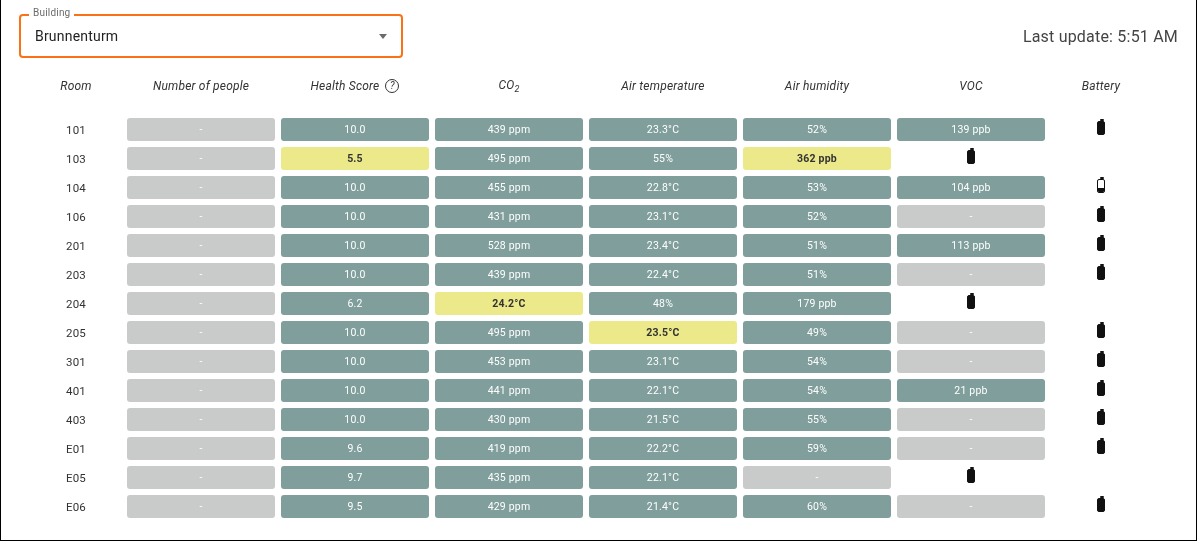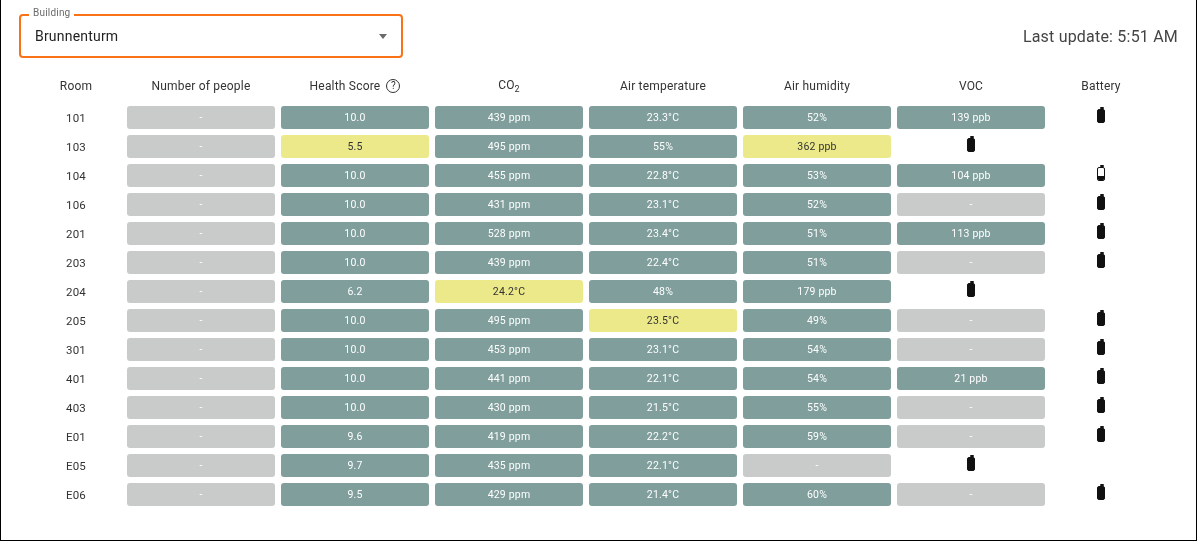--- a/index.html
+++ b/index.html
@@ -78,21 +78,22 @@
   .grid {
     width: 100%;
   }
   .hdr, .row {
     display: grid;
     grid-template-columns: 90px 148px 148px 148px 148px 148px 148px 100px;
     column-gap: 6px;
     align-items: center;
   }
   .hdr {
-    margin-bottom: 12px;
+    margin-bottom: 24px;
+    font-style: italic;
   }
   .hdr > div {
     font-size: 12px;
     color: #333;
     text-align: center;
     letter-spacing: .2px;
     display: flex;
     align-items: center;
     justify-content: center;
     gap: 6px;
@@ -110,21 +111,21 @@
   .cell {
     height: 23px;
     border-radius: 3px;
     display: flex;
     align-items: center;
     justify-content: center;
     font-size: 10.5px;
     letter-spacing: .2px;
   }
   .cell.green { background: #7f9e9c; color: #fff; }
-  .cell.yellow { background: #ece98a; color: #333; }
+  .cell.yellow { background: #ece98a; color: #333; font-weight: bold; }
   .cell.grey { background: #c8cbca; color: #fff; }
 
   .battery-cell {
     text-align: center;
   }
   .battery-icon {
     display: inline-block;
     position: relative;
     width: 8px;
     height: 14px;

